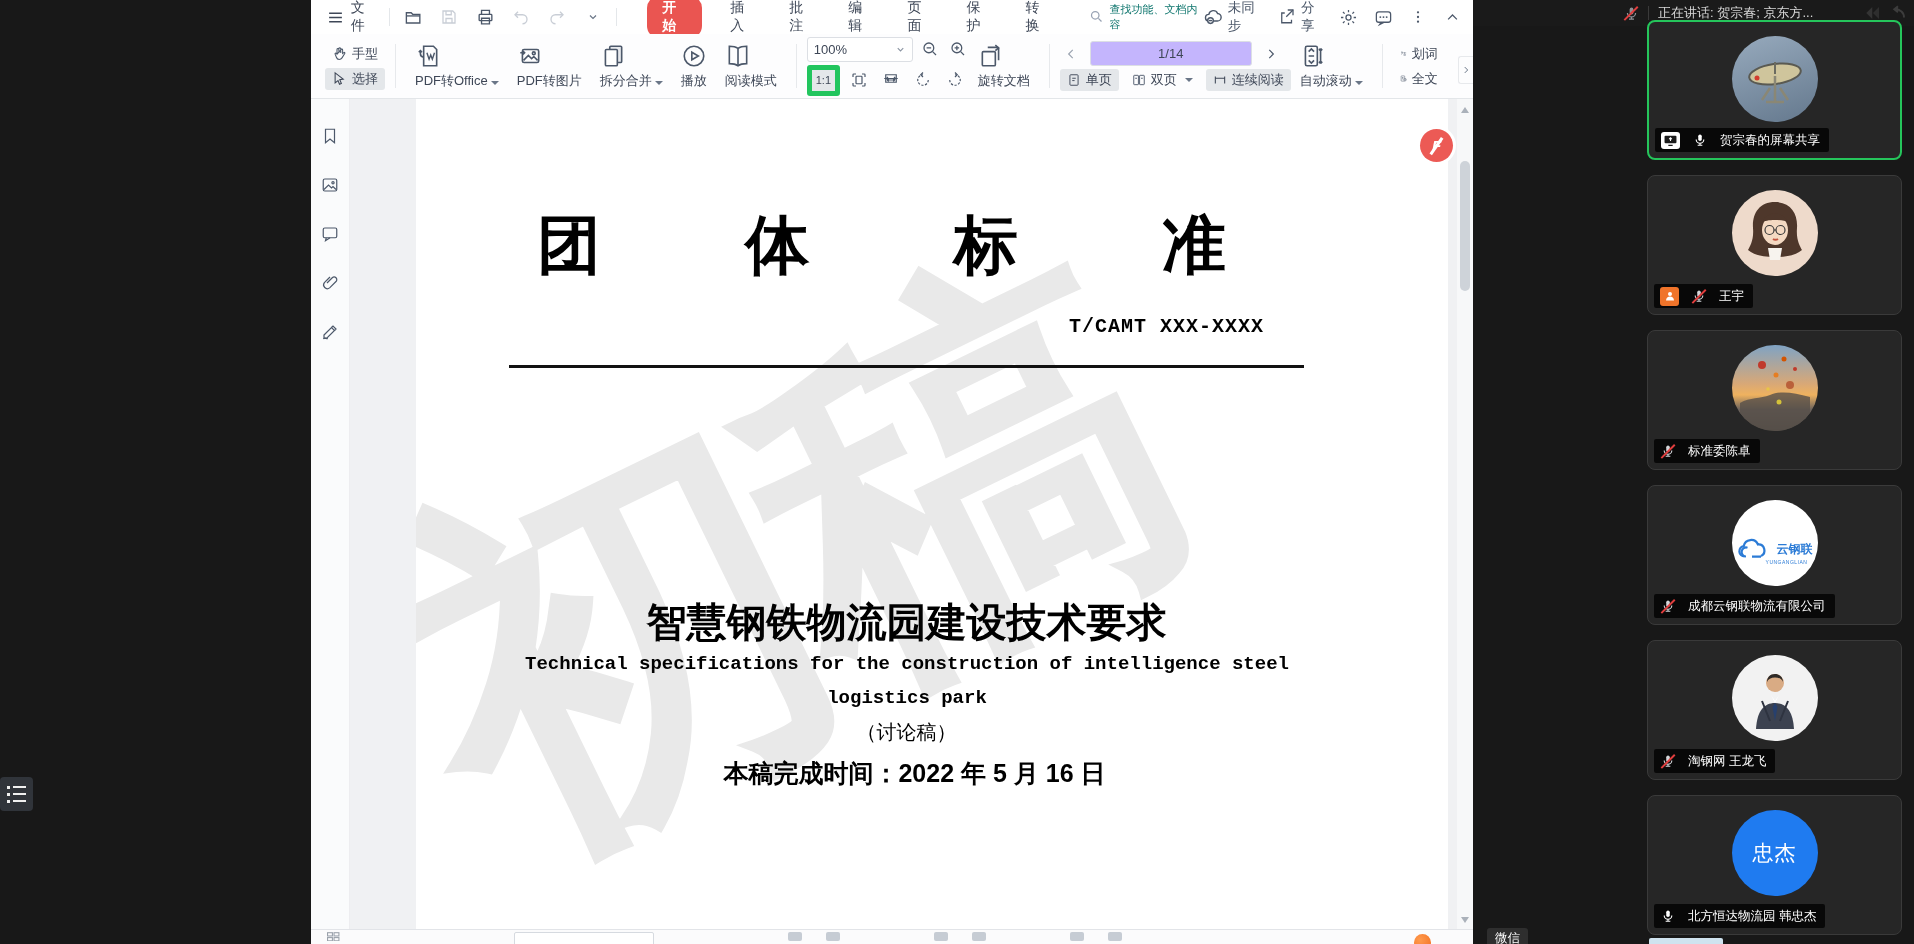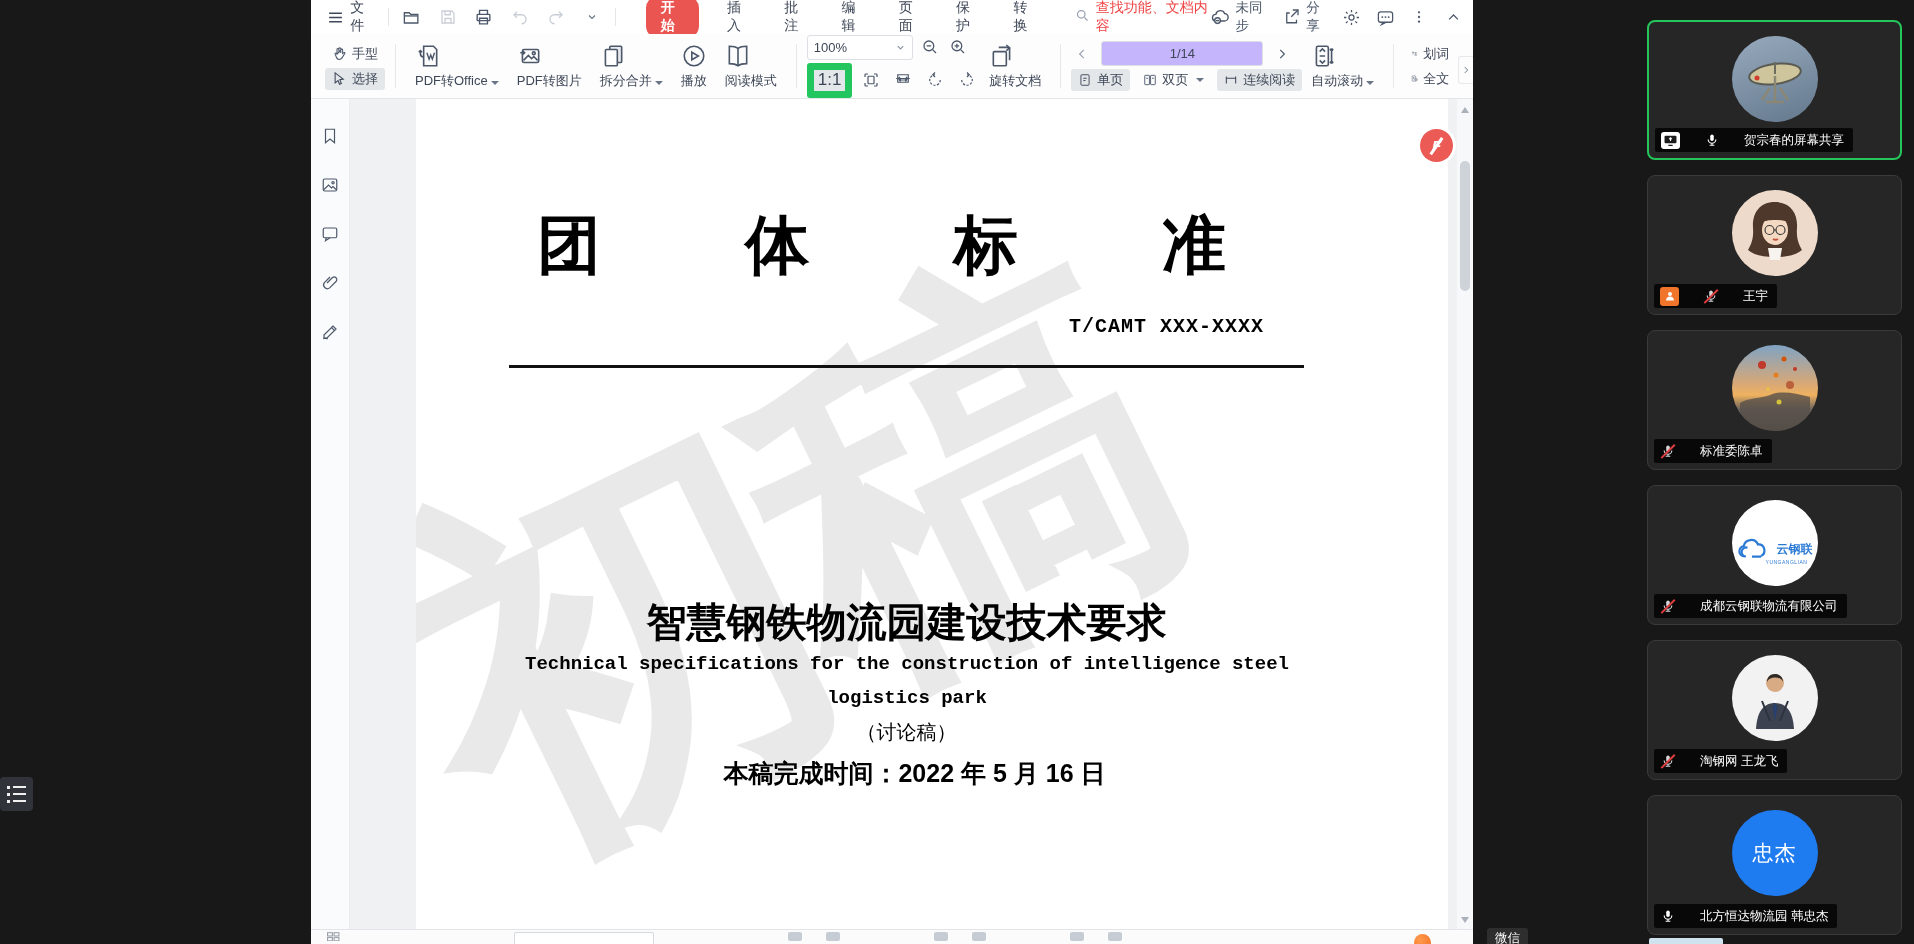--- a/index.html
+++ b/index.html
@@ -13,21 +13,21 @@
   
   .menubar{height:34px;display:flex;align-items:center;padding:0 10px 0 14px;background:#fff;
     font-size:14px;color:#3e4757;flex-shrink:0;}
   .mb-group{display:flex;align-items:center;gap:14px;}
   .mb-sep{width:1px;height:18px;background:#e4e7ea;margin:0 12px;}
   .mb-item{display:flex;align-items:center;gap:5px;cursor:default;}
   .icon-btn{display:flex;align-items:center;justify-content:center;width:22px;height:22px;}
   .tab{padding:3px 6px;border-radius:12px;}
   .tab.active{background:#ea5551;color:#fff;padding:3px 15px;font-weight:bold;}
   .tabs{display:flex;align-items:center;gap:22px;margin-left:18px;}
-  .searchbox{display:flex;align-items:center;gap:6px;margin-left:32px;color:#ef4444;font-size:14px;}
+  .searchbox{display:flex;align-items:center;gap:6px;margin-left:32px;color:#0f766e;font-size:11px;}
   .mb-right{margin-left:auto;display:flex;align-items:center;gap:14px;color:#4c586a;font-size:13.5px;}
 
   
   .toolbar{height:64px;display:flex;align-items:center;padding:0 0 0 14px;background:#fdfdfe;
     border-bottom:1px solid #e3e6e9;flex-shrink:0;font-size:13px;color:#3e4757;position:relative;}
   .tb-sep{width:1px;height:44px;background:#e7e9ec;margin:0 10px;flex-shrink:0;}
   .stack{display:flex;flex-direction:column;gap:3px;justify-content:center;}
   .tool-sm{display:flex;align-items:center;gap:5px;padding:2px 7px;border-radius:3px;white-space:nowrap;}
   .tool-sm.active{background:#e4e7ea;}
   .tool-big{display:flex;flex-direction:column;align-items:flex-start;gap:3px;padding:2px 9px;white-space:nowrap;}
@@ -102,21 +102,21 @@
   .meet-topbar .divider{width:1px;height:14px;background:#3a3a3a;margin:0 9px;}
   .meet-topbar .ghost-icons{margin-left:auto;margin-right:6px;display:flex;gap:4px;align-items:center;}
 
   .tiles{position:absolute;left:1647px;top:20px;width:257px;}
   .tile{position:relative;width:253px;height:138px;background:#262626;border:1px solid #3a3a3a;
     border-radius:8px;margin-bottom:15px;overflow:hidden;}
   .tile.active-speaker{border:2px solid #25c55b;width:251px;height:136px;}
   .avatar{position:absolute;left:50%;top:14px;transform:translateX(-50%);width:86px;height:86px;
     border-radius:50%;overflow:hidden;display:flex;align-items:center;justify-content:center;}
   .tile-label{position:absolute;left:6px;bottom:6px;height:24px;background:rgba(0,0,0,0.78);
-    display:flex;align-items:center;gap:24px;padding:0 9px 0 6px;color:#fff;font-size:12.5px;
+    display:flex;align-items:center;gap:12px;padding:0 9px 0 6px;color:#fff;font-size:12.5px;
     border-radius:2px;white-space:nowrap;max-width:235px;overflow:hidden;}
   .share-badge{width:19px;height:17px;background:#fff;border-radius:3px;display:flex;align-items:center;justify-content:center;}
   .host-badge{width:19px;height:19px;background:#f0742a;border-radius:3px;display:flex;align-items:center;justify-content:center;}
   .micbox{position:relative;width:16px;height:16px;display:flex;align-items:center;justify-content:center;}
   .mic-slash{position:absolute;left:7px;top:-1px;width:2.2px;height:19px;background:#e03e3e;transform:rotate(45deg);}
 
   .avatar-blue{background:#1f7bf0;color:#fff;font-size:21px;letter-spacing:1px;}
   .avatar-logo{background:#fff;flex-direction:column;color:#2b7bd6;}
   .avatar-logo .logo-row{display:flex;align-items:center;gap:10px;margin-top:17px;}
   .avatar-logo .logo-cn{font-size:12px;font-weight:bold;}
@@ -322,21 +322,21 @@
               </svg>
           </span>
           <span class="icon-btn">
             <svg width="18" height="18" viewBox="0 0 24 24" fill="none" stroke="#4c586a" stroke-width="1.7">
                 <circle cx="10.5" cy="10.5" r="6.5"></circle>
                 <path d="M15.5 15.5 20 20M7.5 10.5h6M10.5 7.5v6"></path>
               </svg>
           </span>
         </div>
         <div class="ztools">
-          <span class="chip active" style="border:7px solid #22c55e;font-size:17px;">
+          <span class="chip active" style="border:5px solid #22c55e;font-size:11px;">
             <span>1:1</span>
           </span>
           <span class="chip">
             <svg width="18" height="18" viewBox="0 0 24 24" fill="none" stroke="#4c586a" stroke-width="1.6">
                 <path d="M4 8V5a1 1 0 0 1 1-1h3M16 4h3a1 1 0 0 1 1 1v3M20 16v3a1 1 0 0 1-1 1h-3M8 20H5a1 1 0 0 1-1-1v-3"></path>
                 <rect x="8" y="7" width="8" height="10" rx="1"></rect>
               </svg>
           </span>
           <span class="chip">
             <svg width="18" height="18" viewBox="0 0 24 24" fill="none" stroke="#4c586a" stroke-width="1.6">
@@ -538,20 +538,42 @@
     <span class="row">
         <span class="dot"></span>
         <span class="bar"></span>
       </span>
     <span class="row">
         <span class="dot"></span>
         <span class="bar"></span>
       </span>
   </div>
 
+  <div class="meet-topbar">
+    <span class="mic-wrap micbox">
+      <svg width="15" height="15" viewBox="0 0 24 24">
+          <rect x="9" y="2.5" width="6" height="11" rx="3" fill="#8d9096"></rect>
+          <path d="M5.5 11a6.5 6.5 0 0 0 13 0" stroke="#8d9096" stroke-width="2" fill="none"></path>
+          <path d="M12 17.5V21M8 21h8" stroke="#8d9096" stroke-width="2"></path>
+        </svg>
+      <span class="mic-slash"></span>
+    </span>
+    <span class="divider"></span>
+    <span>正在讲话: 贺宗春; 京东方...</span>
+    <span class="ghost-icons">
+      <svg width="22" height="18" viewBox="0 0 24 24" fill="#343434">
+          <path d="M3 12l8-8v16z"></path>
+          <path d="M12 12l8-8v16z" fill="#2e2e2e"></path>
+        </svg>
+      <svg width="20" height="18" viewBox="0 0 24 24" fill="none" stroke="#3c3c3c" stroke-width="2.6">
+          <path d="M20 18c0-7-5-11-12-11"></path>
+          <path d="M12 3 7 7l5 4" fill="#3c3c3c"></path>
+        </svg>
+    </span>
+  </div>
 
   <div class="tiles">
 
     <div class="tile active-speaker">
       <div class="avatar" style="background:linear-gradient(160deg,#97aabd,#64788d);">
         <svg width="86" height="86" viewBox="0 0 86 86">
             <ellipse cx="43" cy="38" rx="26" ry="10" fill="#cfc59c" stroke="#5a5a52" stroke-width="2" transform="rotate(-8 43 38)"></ellipse>
             <path d="M43 40 L43 66 M34 66 L52 66 M38 52 L30 64 M48 52 L56 64" stroke="#8a8775" stroke-width="2.5" fill="none"></path>
             <path d="M43 38 L43 26" stroke="#6b6b60" stroke-width="2"></path>
             <circle cx="25" cy="42" r="2.5" fill="#d23c2e"></circle>

